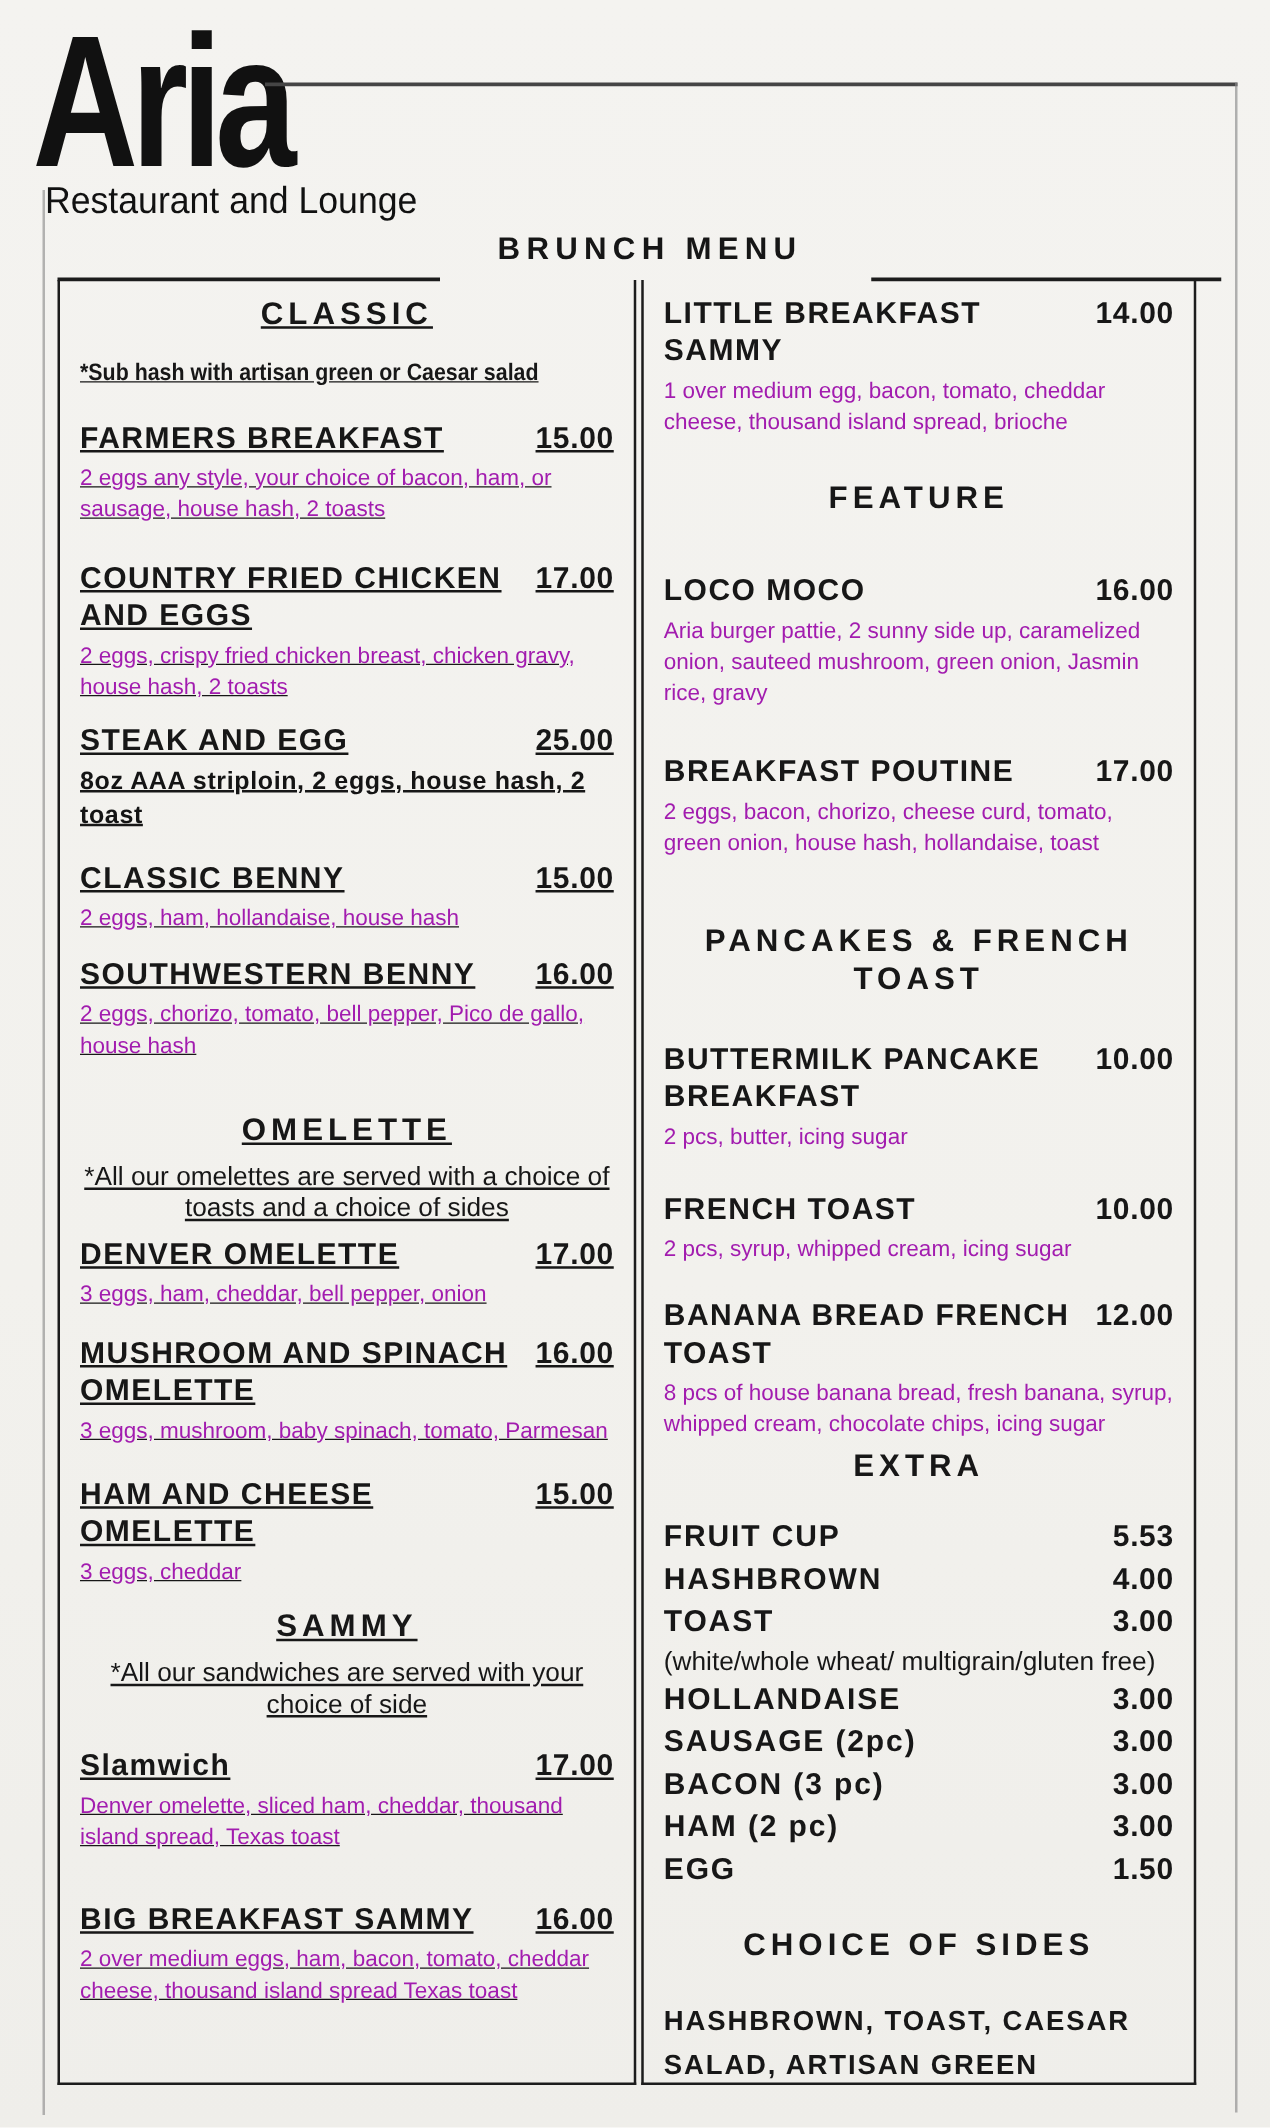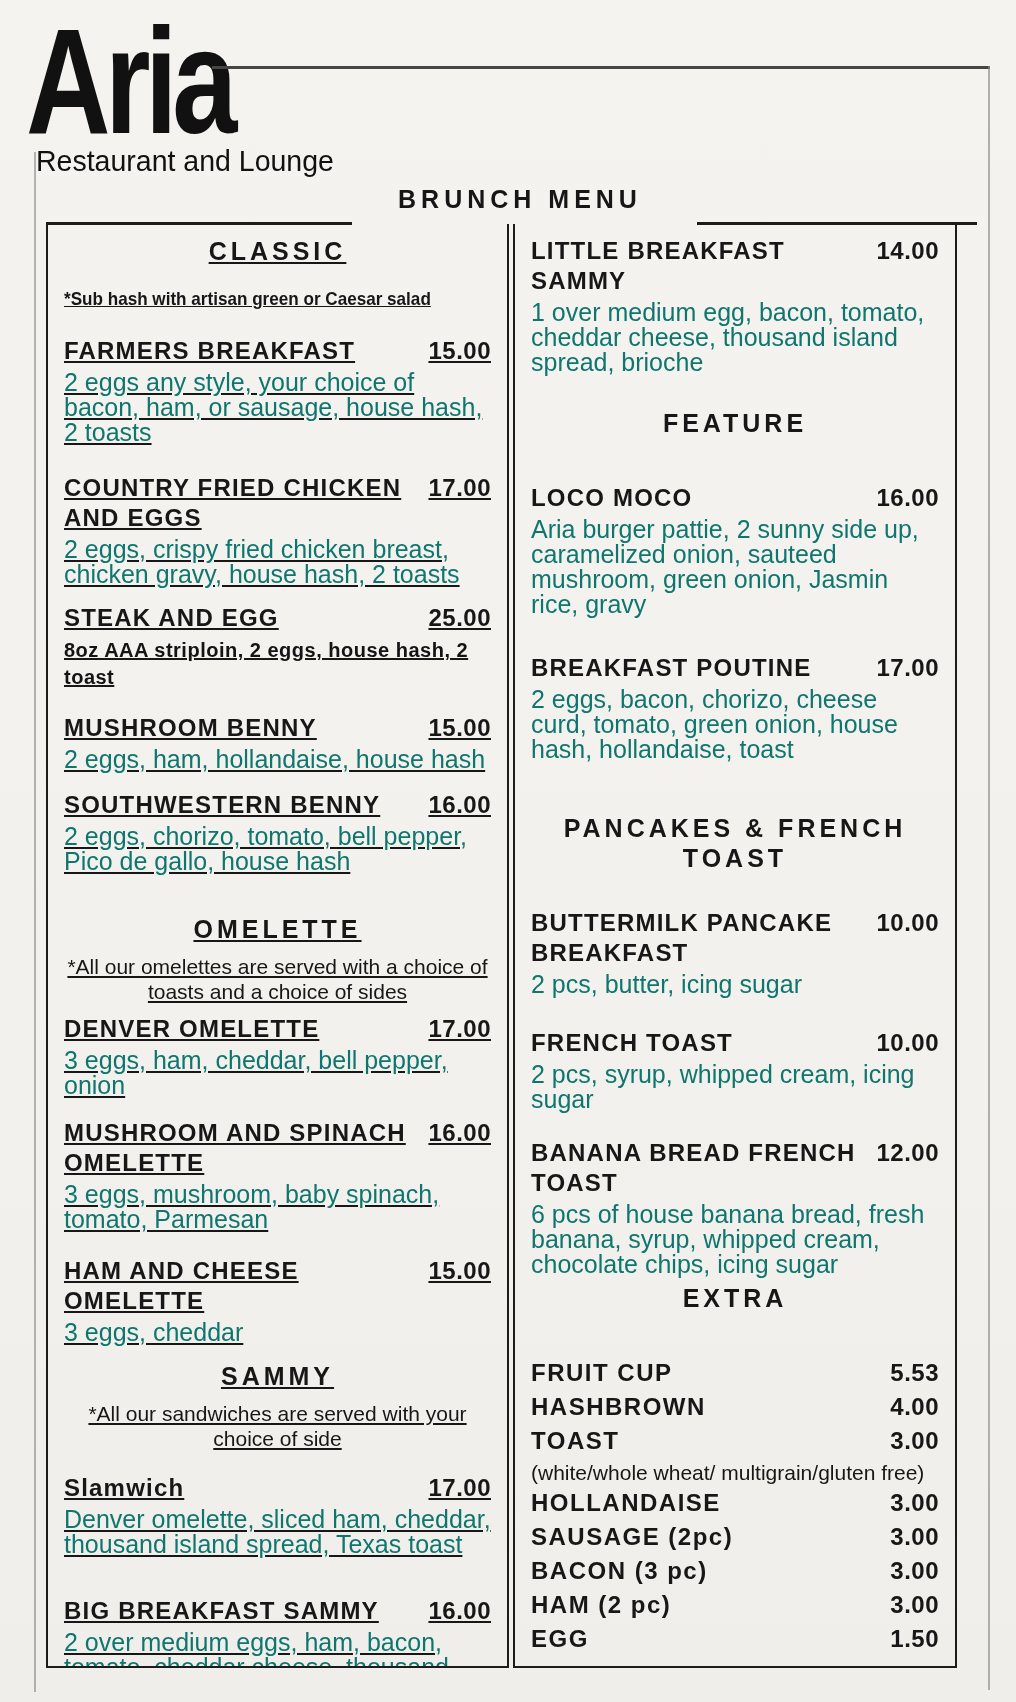--- a/index.html
+++ b/index.html
@@ -32,21 +32,21 @@
 
   .sec-h{text-align:center;font-size:25px;font-weight:bold;letter-spacing:4px;line-height:30px;}
   .note-c{font-size:19px;font-weight:bold;letter-spacing:0;white-space:nowrap;
           transform:scaleX(.9);transform-origin:left top;line-height:26px;}
   .note-r{font-size:21px;text-align:center;line-height:25px;}
 
   .mi-row{display:flex;align-items:flex-start;}
   .mi-name{flex:1;padding-right:10px;font-size:24px;font-weight:bold;
            letter-spacing:1.2px;line-height:30px;}
   .mi-price{font-size:24px;font-weight:bold;letter-spacing:.5px;line-height:30px;white-space:nowrap;}
-  .mi-desc{font-size:25px;line-height:25px;margin-top:4px;color:#0f766e;}
+  .mi-desc{font-size:18px;line-height:25px;margin-top:4px;color:#a21caf;}
   .mi-desc.cond{font-weight:bold;font-size:20px;letter-spacing:.5px;line-height:27px;color:#141414;}
 
   .x-row{display:flex;align-items:flex-start;margin-bottom:4px;}
   .x-name{flex:1;font-size:24px;font-weight:bold;letter-spacing:1.5px;line-height:30px;}
   .x-price{font-size:24px;font-weight:bold;letter-spacing:.5px;line-height:30px;white-space:nowrap;}
   .x-sub{font-size:21px;line-height:26px;margin-bottom:2px;}
 
   .sides{font-size:22px;font-weight:bold;letter-spacing:1.5px;line-height:35px;}
 </style>
 </head>
@@ -89,21 +89,21 @@
       <div class="mi-row">
         <span class="mi-name">STEAK AND EGG</span>
         <span class="mi-price">25.00</span>
       </div>
       <div class="mi-desc cond">8oz AAA striploin, 2 eggs, house hash, 2 toast</div>
     </div>
 
 
     <div style="margin-top:22px">
       <div class="mi-row">
-        <span class="mi-name">MUSHROOM BENNY</span>
+        <span class="mi-name">CLASSIC BENNY</span>
         <span class="mi-price">15.00</span>
       </div>
       <div class="mi-desc">2 eggs, ham, hollandaise, house hash</div>
     </div>
 
     <div style="margin-top:18px">
       <div class="mi-row">
         <span class="mi-name">SOUTHWESTERN BENNY</span>
         <span class="mi-price">16.00</span>
       </div>
@@ -202,26 +202,26 @@
         <span class="mi-price">10.00</span>
       </div>
       <div class="mi-desc">2 pcs, syrup, whipped cream, icing sugar</div>
     </div>
 
     <div style="margin-top:26px">
       <div class="mi-row">
         <span class="mi-name">BANANA BREAD FRENCH TOAST</span>
         <span class="mi-price">12.00</span>
       </div>
-      <div class="mi-desc">6 pcs of house banana bread, fresh banana, syrup, whipped cream, chocolate chips, icing sugar</div>
+      <div class="mi-desc">8 pcs of house banana bread, fresh banana, syrup, whipped cream, chocolate chips, icing sugar</div>
     </div>
 
     <div class="sec-h" style="margin-top:6px">EXTRA</div>
 
-    <div style="margin-top:45px">
+    <div style="margin-top:27px">
       <div class="x-row">
         <span class="x-name">FRUIT CUP</span>
         <span class="x-price">5.53</span>
       </div>
       <div class="x-row">
         <span class="x-name">HASHBROWN</span>
         <span class="x-price">4.00</span>
       </div>
       <div class="x-row">
         <span class="x-name">TOAST</span>

